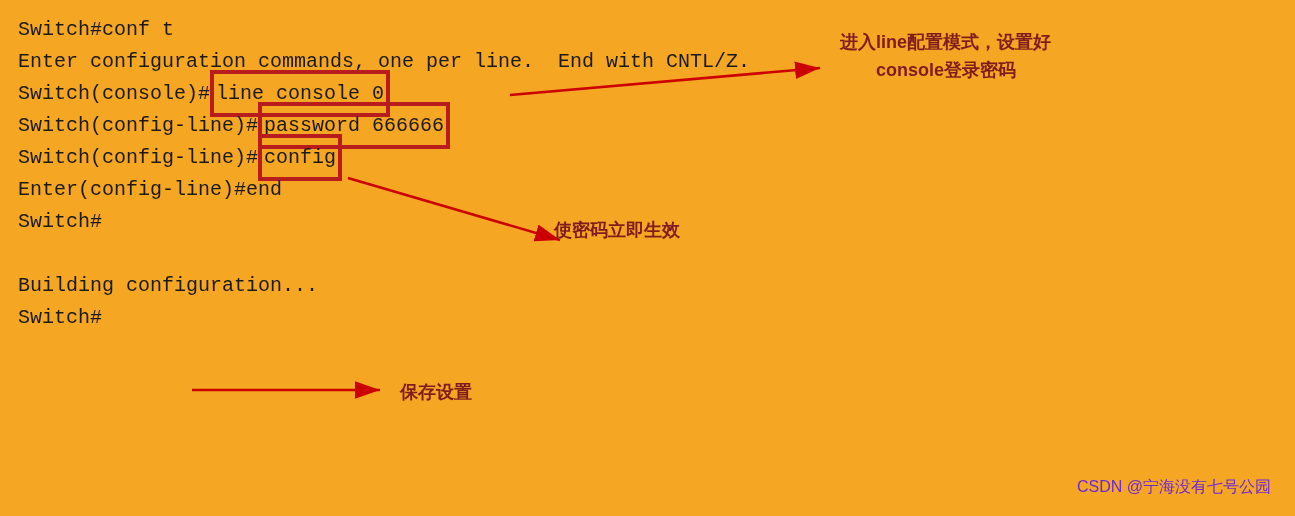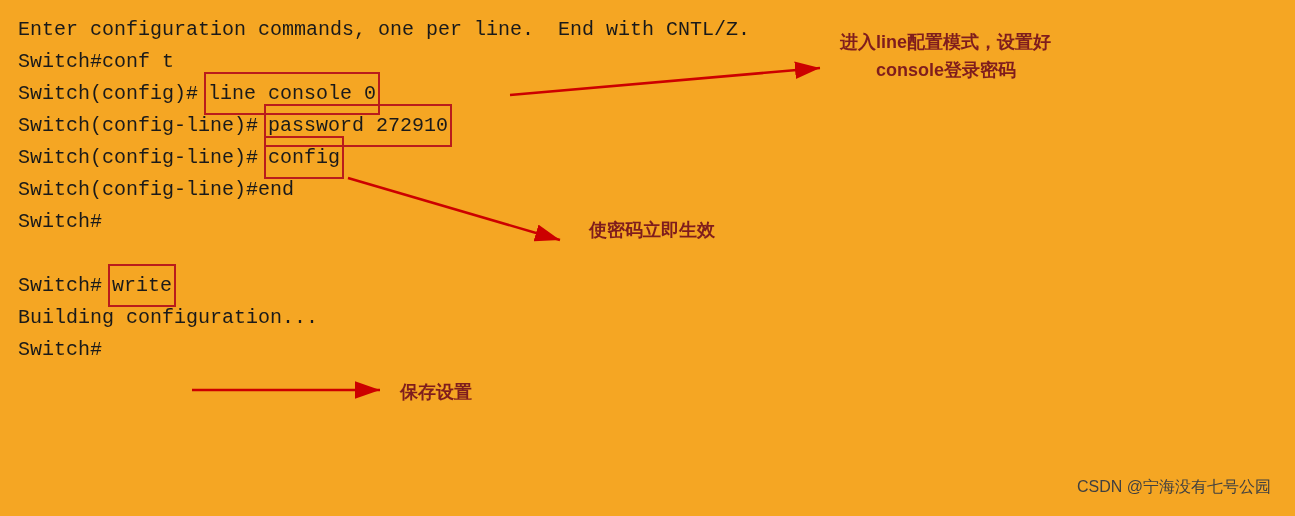--- a/index.html
+++ b/index.html
@@ -16,23 +16,22 @@
     .terminal {
       padding: 14px 18px;
       line-height: 1.6;
     }
     .line {
       white-space: pre;
       display: block;
     }
     .highlight-box {
       display: inline;
-      border: 2px solid #b91c1c;
+      border: 4px solid #b91c1c;
       padding: 8px 2px;
-      margin-left: 6px;
     }
     
     .annotation {
       position: absolute;
       color: #7f1d1d;
       font-family: 'SimHei', 'Microsoft YaHei', sans-serif;
       font-size: 18px;
       font-weight: bold;
     }
     
@@ -40,48 +39,47 @@
       position: absolute;
       top: 0; left: 0;
       width: 1295px;
       height: 516px;
       pointer-events: none;
     }
     .watermark {
       position: absolute;
       bottom: 18px;
       right: 24px;
-      color: #404040;
+      color: #6d28d9;
       font-family: 'SimHei', 'Microsoft YaHei', sans-serif;
       font-size: 16px;
     }
   </style>
 </head>
 <body>
 
 <div class="terminal">
 
+  <span class="line">Switch#conf t</span>
+
   <span class="line">Enter configuration commands, one per line.  End with CNTL/Z.</span>
 
-  <span class="line">Switch#conf t</span>
+  <span class="line"><span>Switch(console)#</span><span class="highlight-box">line console 0</span></span>
 
-  <span class="line"><span>Switch(config)#</span><span class="highlight-box">line console 0</span></span>
-
-  <span class="line"><span>Switch(config-line)#</span><span class="highlight-box">password 272910</span></span>
+  <span class="line"><span>Switch(config-line)#</span><span class="highlight-box">password 666666</span></span>
 
   <span class="line"><span>Switch(config-line)#</span><span class="highlight-box">config</span></span>
 
-  <span class="line">Switch(config-line)#end</span>
+  <span class="line">Enter(config-line)#end</span>
 
   <span class="line">Switch#</span>
 
 
   <span class="line">&nbsp;</span>
 
-  <span class="line"><span>Switch#</span><span class="highlight-box">write</span></span>
 
   <span class="line">Building configuration...</span>
 
 
   <span class="line">Switch#</span>
 </div>
 
 <svg class="arrows-layer" xmlns="http://www.w3.org/2000/svg">
 
   <defs>
@@ -92,16 +90,16 @@
 
   <line x1="510" y1="95" x2="820" y2="68" stroke="#cc0000" stroke-width="2.5" marker-end="url(#arrowhead)"></line>
 
   <line x1="348" y1="178" x2="560" y2="240" stroke="#cc0000" stroke-width="2.5" marker-end="url(#arrowhead)"></line>
 
   <line x1="192" y1="390" x2="380" y2="390" stroke="#cc0000" stroke-width="2.5" marker-end="url(#arrowhead)"></line>
 </svg>
 
 <div class="annotation" style="top: 30px; left: 840px;">进入line配置模式，设置好</div>
 <div class="annotation" style="top: 58px; left: 876px;">console登录密码</div>
-<div class="annotation" style="top: 218px; left: 589px;">使密码立即生效</div>
+<div class="annotation" style="top: 218px; left: 554px;">使密码立即生效</div>
 <div class="annotation" style="top: 380px; left: 400px;">保存设置</div>
 
 <div class="watermark">CSDN @宁海没有七号公园</div>
 
 </body></html>

